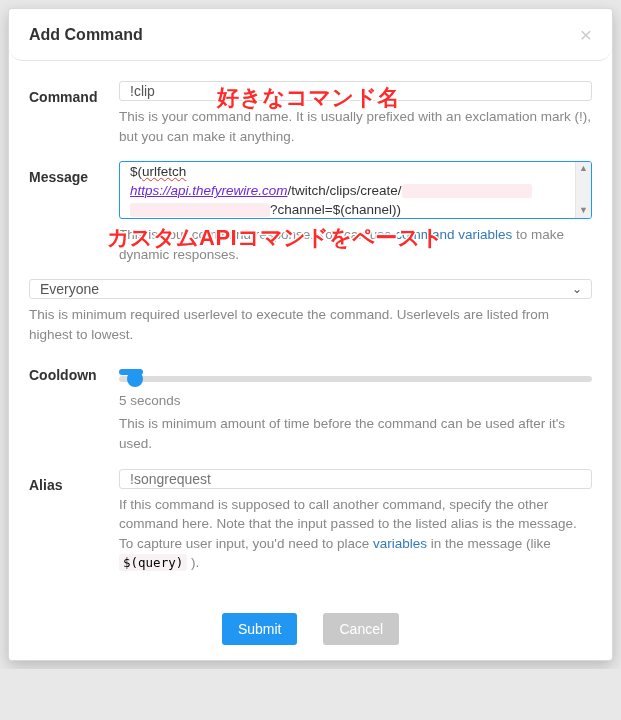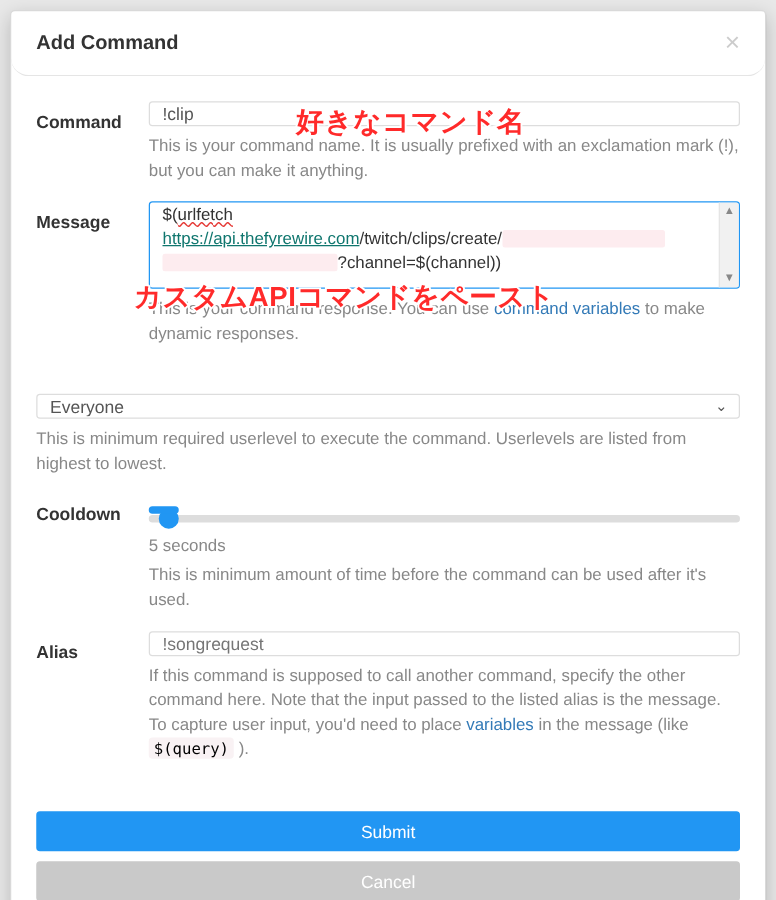--- a/index.html
+++ b/index.html
@@ -69,35 +69,36 @@
     .textarea-content {
       font-size: 13.5px;
       line-height: 1.4;
       color:#333;
     }
     .squiggle {
       text-decoration: underline wavy #e53935;
       text-decoration-thickness: 1px;
     }
     .url-link {
-      color: #0f766e;
+      color: #6d28d9;
       text-decoration: underline;
+      font-style: italic;
     }
     .redacted {
       display:inline-block;
       background:#fdecef;
       border-radius:2px;
       vertical-align:middle;
     }
     select.form-control {
       appearance: none;
       background: #fff;
       padding-right: 28px;
     }
-    .select-wrap{ position:relative;margin-top:24px; }
+    .select-wrap{ position:relative; }
     .select-caret{
       position:absolute; right:10px; top:50%; transform:translateY(-50%);
       pointer-events:none; color:#555; font-size:12px;
     }
     .help-text {
       font-size: 13.5px;
       color: #888;
       margin-top: 6px;
       line-height: 1.45;
     }
@@ -144,22 +145,21 @@
     .cooldown-val {
       font-size: 13.5px;
       color:#888;
       margin-top:8px;
     }
     .modal-footer {
       padding: 15px 20px;
       text-align: right;
       display:flex;
       justify-content:center;
-      gap:8px;
-      flex-direction:column;
+      gap:26px;
     }
     .btn {
       padding: 8px 16px;
       border-radius: 3px;
       font-size: 14px;
       border: none;
       cursor: pointer;
     }
     .btn-primary { background:#2196f3; color:#fff; }
     .btn-default { background:#c9c9c9; color:#fff; }
@@ -187,27 +187,27 @@
   </div>
 
   <div class="modal-body">
 
     <div class="form-group rel">
       <div class="form-label">Command</div>
       <div class="form-field">
         <input class="form-control" value="!clip" style="">
         <div class="help-text">This is your command name. It is usually prefixed with an exclamation mark (!), but you can make it anything.</div>
       </div>
-      <div class="annot" style="left:208px; top:2px;text-decoration:underline;">好きなコマンド名</div>
+      <div class="annot" style="left:188px; top:2px;text-decoration:underline;">好きなコマンド名</div>
     </div>
 
     <div class="form-group rel">
       <div class="form-label">Message</div>
       <div class="form-field">
-        <div class="form-control textarea-content" style="border-color:#2196f3; height:70px; overflow:hidden; position:relative;">
+        <div class="form-control textarea-content" style="border-color:#2196f3; height:58px; overflow:hidden; position:relative;">
           <div><span>$(</span><span class="squiggle">urlfetch</span></div>
           <div><span class="url-link">https://api.thefyrewire.com</span><span>/twitch/clips/create/</span><span class="redacted" style="width:130px;height:14px;"></span></div>
           <div><span class="redacted" style="width:140px;height:14px;"></span><span>?channel=$(channel))</span></div>
           <div style="position:absolute;right:0;top:0;bottom:0;width:16px;background:#f1f1f1;border-left:1px solid #e5e5e5;">
             <div style="position:absolute;top:0;left:0;right:0;height:14px;text-align:center;font-size:9px;color:#888;">▲</div>
             <div style="position:absolute;bottom:0;left:0;right:0;height:14px;text-align:center;font-size:9px;color:#888;">▼</div>
           </div>
         </div>
         <div class="help-text">
           <span>This is your command response. You can use </span><a class="link">command variables</a><span> to make dynamic responses.</span>

